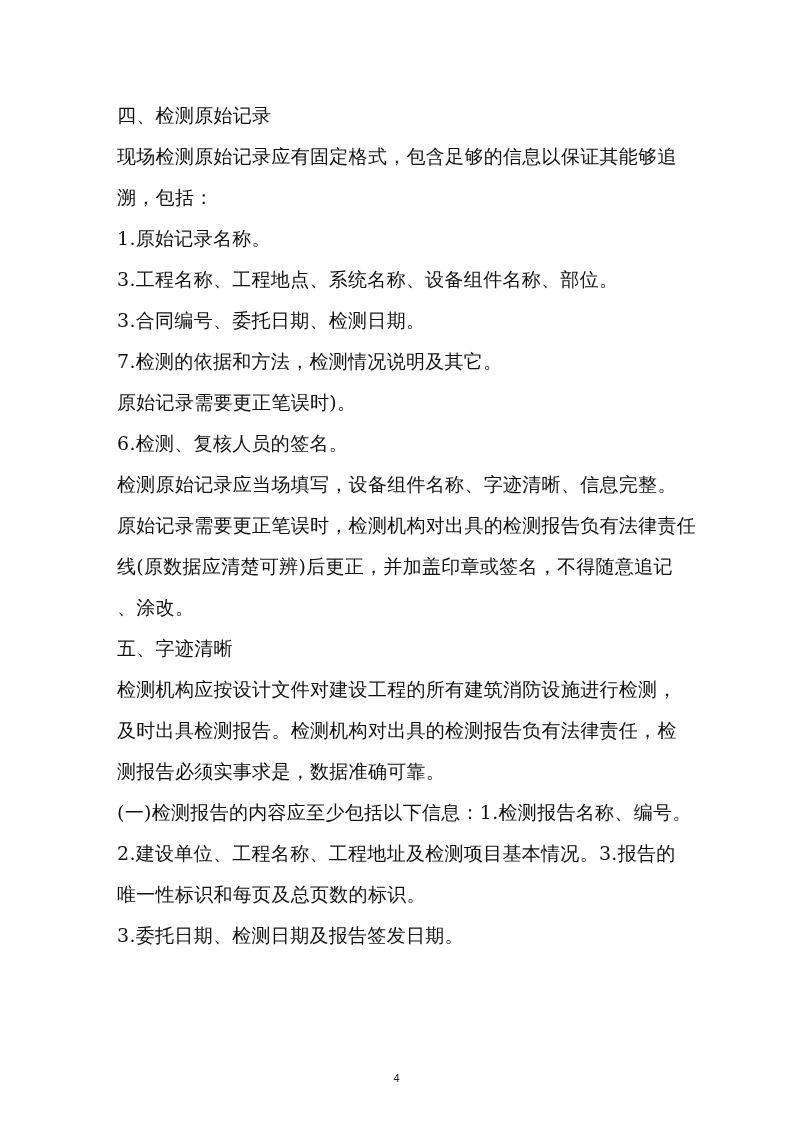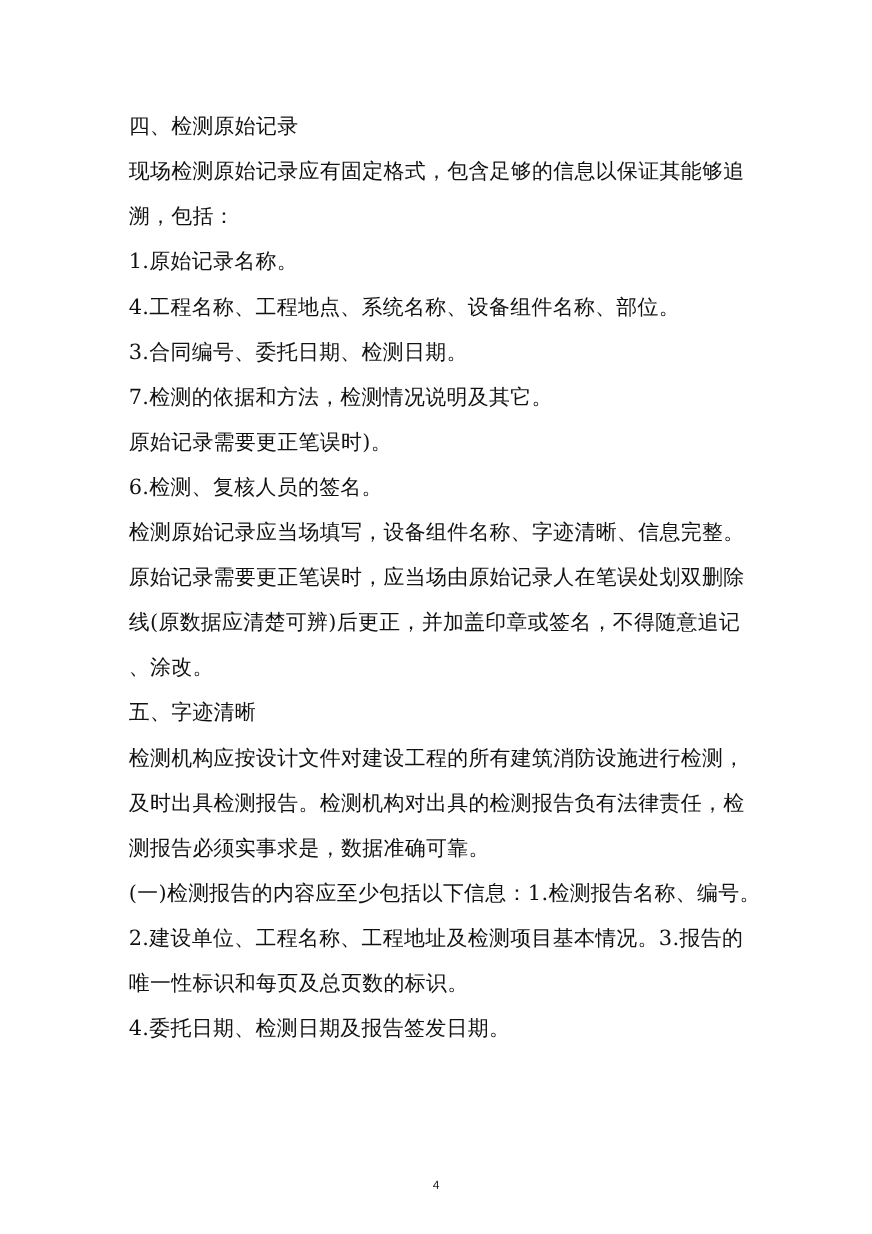--- a/index.html
+++ b/index.html
@@ -49,32 +49,32 @@
   </style>
 </head>
 <body>
 
 <div class="page">
   <div class="content">
     <div class="line">四、检测原始记录</div>
     <div class="line">现场检测原始记录应有固定格式，包含足够的信息以保证其能够追</div>
     <div class="line">溯，包括：</div>
     <div class="line">1.原始记录名称。</div>
-    <div class="line">4.工程名称、工程地点、系统名称、设备组件名称、部位。</div>
+    <div class="line">3.工程名称、工程地点、系统名称、设备组件名称、部位。</div>
     <div class="line">3.合同编号、委托日期、检测日期。</div>
     <div class="line">7.检测的依据和方法，检测情况说明及其它。</div>
     <div class="line">原始记录需要更正笔误时)。</div>
     <div class="line">6.检测、复核人员的签名。</div>
     <div class="line">检测原始记录应当场填写，设备组件名称、字迹清晰、信息完整。</div>
-    <div class="line">原始记录需要更正笔误时，应当场由原始记录人在笔误处划双删除</div>
+    <div class="line">原始记录需要更正笔误时，检测机构对出具的检测报告负有法律责任</div>
     <div class="line">线(原数据应清楚可辨)后更正，并加盖印章或签名，不得随意追记</div>
     <div class="line">、涂改。</div>
     <div class="line">五、字迹清晰</div>
     <div class="line">检测机构应按设计文件对建设工程的所有建筑消防设施进行检测，</div>
     <div class="line">及时出具检测报告。检测机构对出具的检测报告负有法律责任，检</div>
     <div class="line">测报告必须实事求是，数据准确可靠。</div>
     <div class="line">(一)检测报告的内容应至少包括以下信息：1.检测报告名称、编号。</div>
     <div class="line">2.建设单位、工程名称、工程地址及检测项目基本情况。3.报告的</div>
     <div class="line">唯一性标识和每页及总页数的标识。</div>
-    <div class="line">4.委托日期、检测日期及报告签发日期。</div>
+    <div class="line">3.委托日期、检测日期及报告签发日期。</div>
   </div>
   <div class="page-number">4</div>
 </div>
 
 </body></html>

